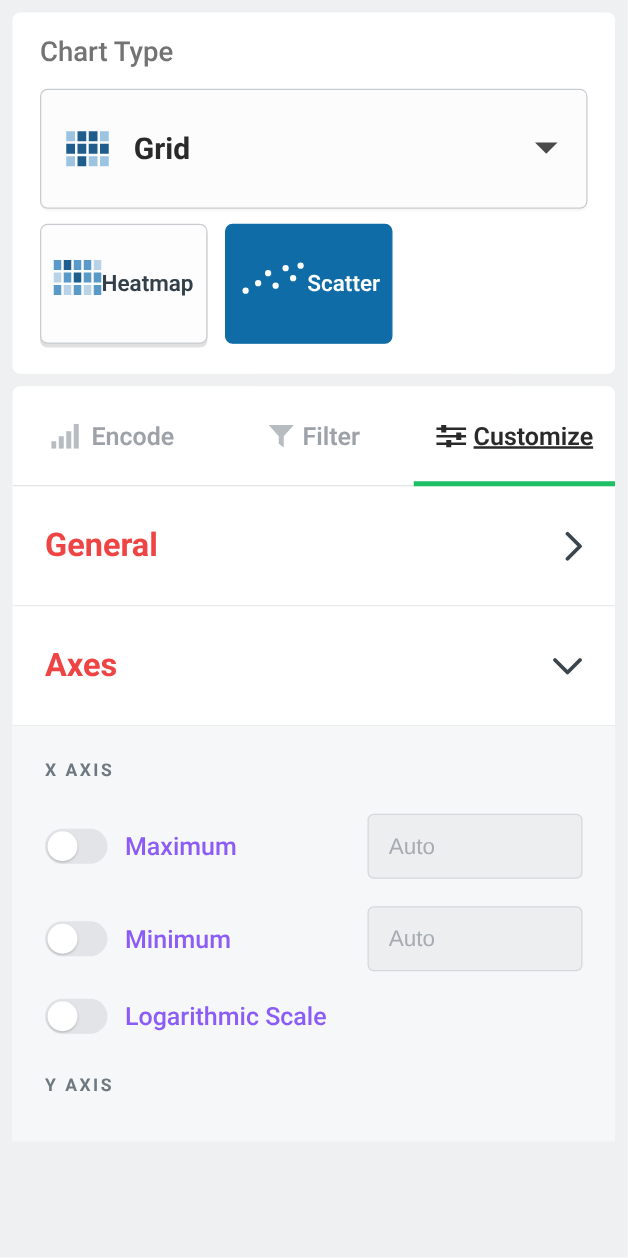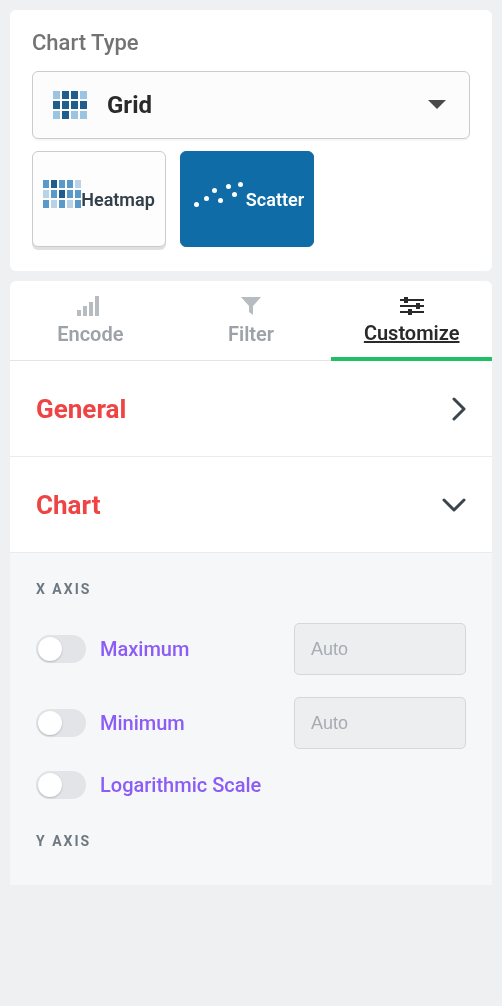--- a/index.html
+++ b/index.html
@@ -21,21 +21,21 @@
   .panel-title {
     color: #737373;
     font-size: 22px;
     font-weight: 500;
     margin-bottom: 16px;
   }
   .dropdown {
     border: 1px solid #c8cbd0;
     border-radius: 6px;
     background: #fcfcfc;
-    height: 68px;
+    height: 96px;
     display: flex;
     align-items: center;
     padding: 0 20px;
     cursor: pointer;
     position: relative;
     box-shadow: 0 2px 0 rgba(0,0,0,0.03);
   }
   .dropdown .grid-icon {
     width: 34px;
     height: 28px;
@@ -119,21 +119,21 @@
   }
   .tabs {
     display: flex;
     height: 80px;
     border-bottom: 1px solid #e2e4e6;
     position: relative;
   }
   .tab {
     flex: 1;
     display: flex;
-    flex-direction: column;
+    flex-direction: row;
     align-items: center;
     justify-content: center;
     gap: 6px;
     color: #9da2a8;
     font-size: 20px;
     font-weight: 600;
     cursor: pointer;
   }
   .tab.active { color: #2a2a2a; text-decoration: underline; }
   .tab.active::after {
@@ -312,21 +312,21 @@
   </div>
 
   <div class="acc-row">
     <div class="label">General</div>
     <svg width="14" height="24" viewBox="0 0 14 24">
         <path d="M2 2 L12 12 L2 22" stroke="#3b454e" stroke-width="3" fill="none" stroke-linecap="round" stroke-linejoin="round"></path>
       </svg>
   </div>
 
   <div class="acc-row">
-    <div class="label">Chart</div>
+    <div class="label">Axes</div>
     <svg width="24" height="14" viewBox="0 0 24 14">
         <path d="M2 2 L12 12 L22 2" stroke="#3b454e" stroke-width="3" fill="none" stroke-linecap="round" stroke-linejoin="round"></path>
       </svg>
   </div>
 
   <div class="axes-content">
     <div class="section-head">X AXIS</div>
 
     <div class="ctrl-row">
       <div class="toggle"></div>

